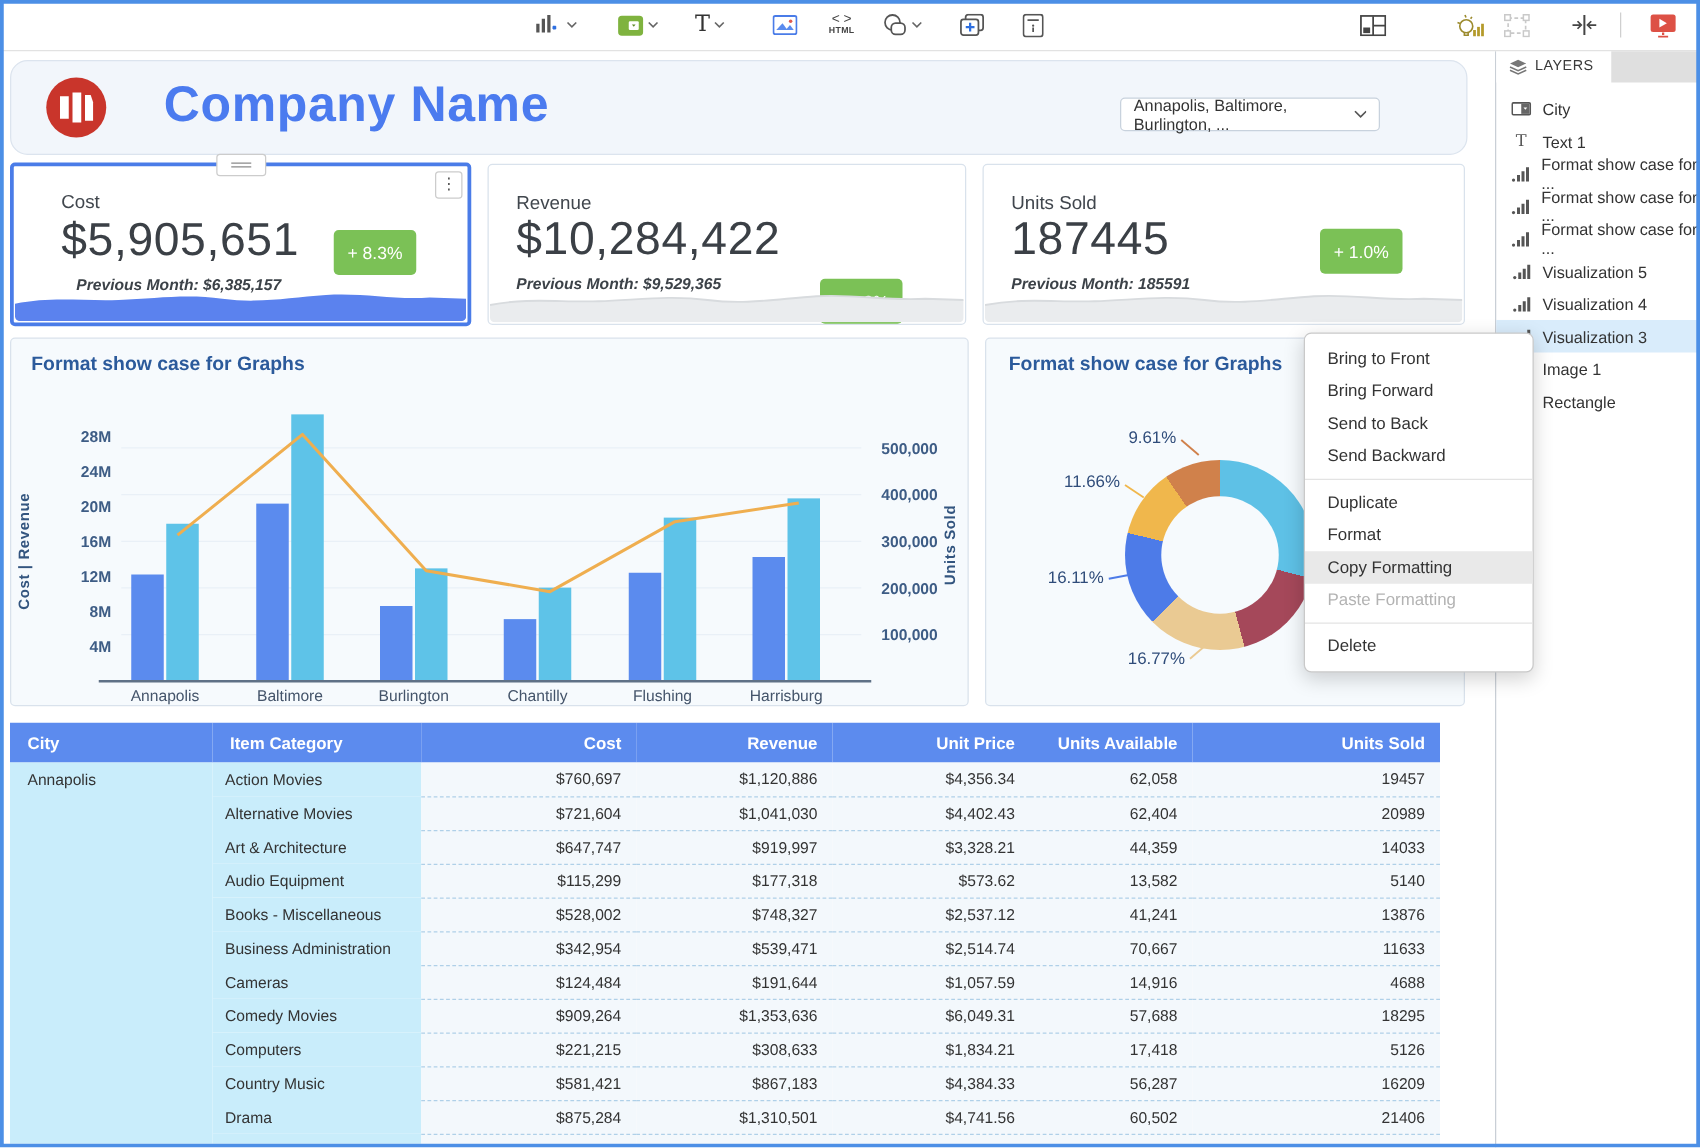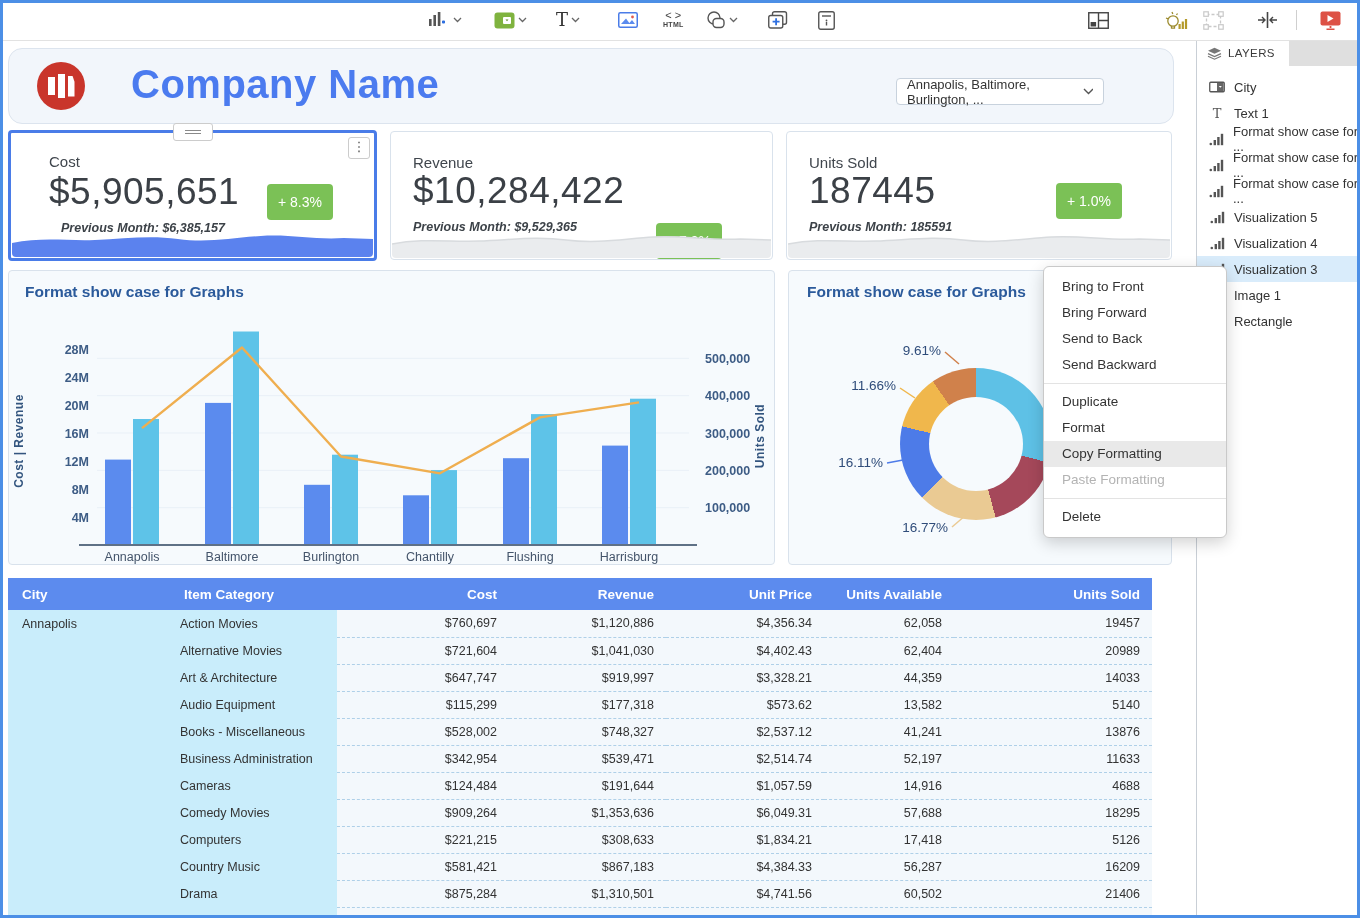--- a/index.html
+++ b/index.html
@@ -368,21 +368,21 @@
           <td class="num">$748,327</td>
           <td class="num">$2,537.12</td>
           <td class="num">41,241</td>
           <td class="num">13876</td>
         </tr>
         <tr>
           <td class="cat">Business Administration</td>
           <td class="num">$342,954</td>
           <td class="num">$539,471</td>
           <td class="num">$2,514.74</td>
-          <td class="num">52,197</td>
+          <td class="num">70,667</td>
           <td class="num">11633</td>
         </tr>
         <tr>
           <td class="cat">Cameras</td>
           <td class="num">$124,484</td>
           <td class="num">$191,644</td>
           <td class="num">$1,057.59</td>
           <td class="num">14,916</td>
           <td class="num">4688</td>
         </tr>

